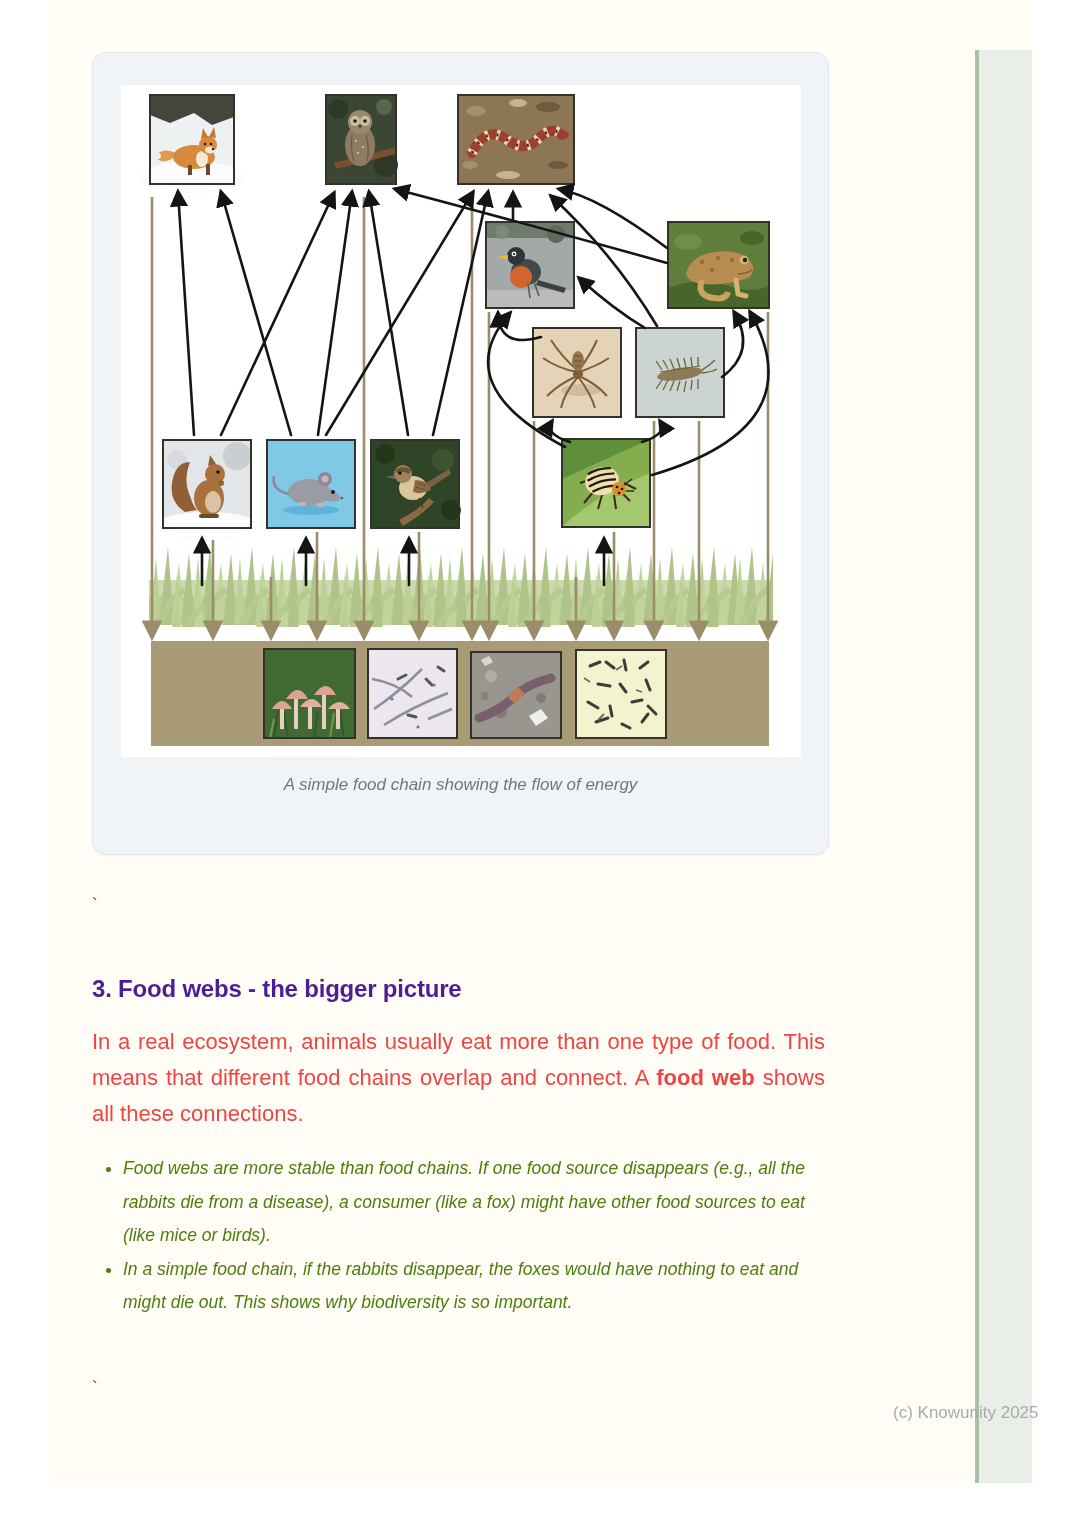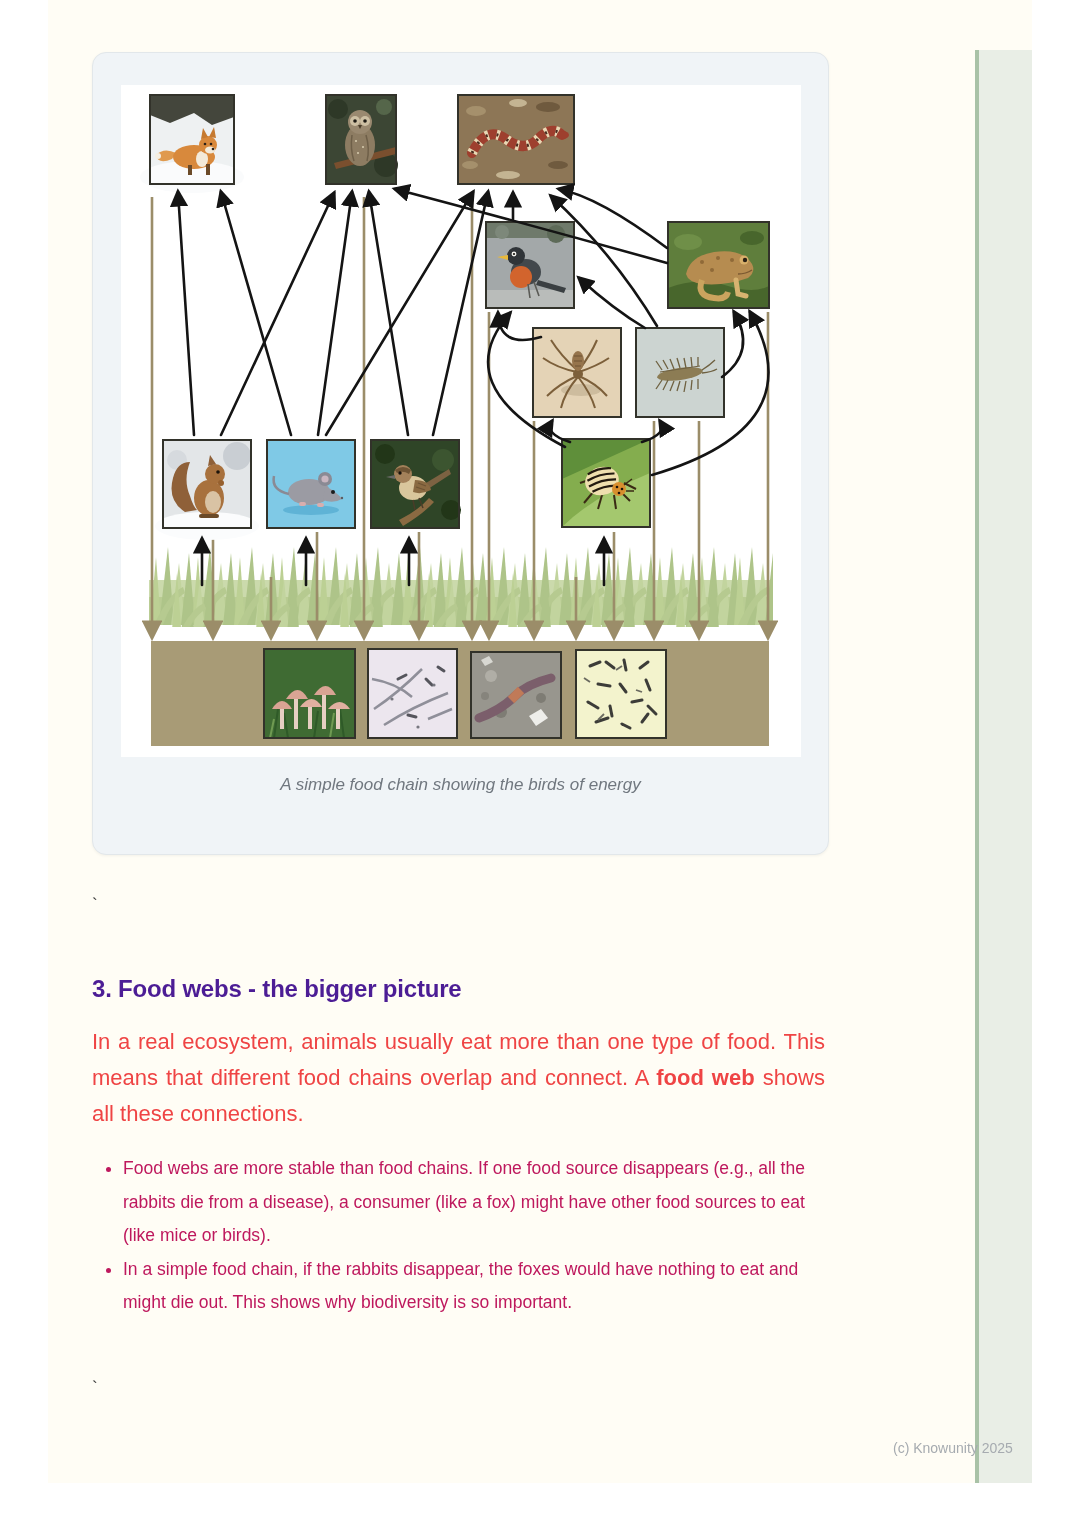--- a/index.html
+++ b/index.html
@@ -15,23 +15,23 @@
            font-style:italic;font-size:17px;color:#70777f;}
   .tick{position:absolute;left:92px;font-size:17px;color:#3a3a3a;z-index:2;}
   .tick1{top:895px;} .tick2{top:1378px;}
   .heading{position:absolute;left:92px;top:974px;width:735px;font-size:24px;line-height:30px;
            font-weight:700;color:#4c1d95;letter-spacing:-0.2px;z-index:2;}
   .intro{position:absolute;left:92px;top:1002px;width:733px;font-size:22px;line-height:36px;
          color:#ef4444;text-align:justify;z-index:2;}
   .intro b{font-weight:700;}
   .bullets{position:absolute;left:92px;top:1152px;width:733px;z-index:2;}
   .bullets ul{margin:0;padding:0 0 0 31px;list-style:disc;}
-  .bullets li{font-size:17.5px;line-height:33.5px;color:#be185d;}
+  .bullets li{font-size:17.5px;line-height:33.5px;color:#4d7c0f;font-style:italic;}
   .bullets li + li{}
-  .footer{position:absolute;left:893px;top:1440px;font-size:14px;color:#a6abb0;z-index:5;}
+  .footer{position:absolute;left:893px;top:1403px;font-size:17px;color:#a6abb0;z-index:5;}
   svg .frame{fill:none;stroke:#32322a;stroke-width:2px;}
   svg .blk{stroke:#141414;stroke-width:2.6px;fill:none;stroke-linecap:round;}
   svg .tan{stroke:#9b8d69;stroke-width:2.6px;fill:none;}
 </style>
 </head>
 <body>
 
 <div id="screen">
   <div class="page"></div>
   <div class="stripe"></div>
@@ -387,21 +387,21 @@
           <path class="blk" d="M524,243 Q492,224 458,193" marker-end="url(#mB)"></path>
           <path class="blk" d="M420,252 Q378,264 377,228" marker-end="url(#mB)"></path>
           <path class="blk" d="M444,362 Q326,300 389,228" marker-end="url(#mB)"></path>
           <path class="blk" d="M601,292 Q636,266 613,227" marker-end="url(#mB)"></path>
           <path class="blk" d="M531,390 Q694,342 629,227" marker-end="url(#mB)"></path>
           <path class="blk" d="M449,357 Q423,349 431,336" marker-end="url(#mB)"></path>
           <path class="blk" d="M521,357 Q547,349 539,336" marker-end="url(#mB)"></path>
         </g>
       </svg>
     </div>
-    <div class="caption">A simple food chain showing the birds of energy</div>
+    <div class="caption">A simple food chain showing the flow of energy</div>
   </div>
 
   <div class="tick tick1">`</div>
 
   <div class="heading">3. Food webs - the bigger picture</div>
 
   <p class="intro"><span>In a real ecosystem, animals usually eat more than one type of food. This means that different food chains overlap and connect. A </span><b>food web</b><span> shows all these connections.</span></p>
 
   <div class="bullets">
     <ul>

